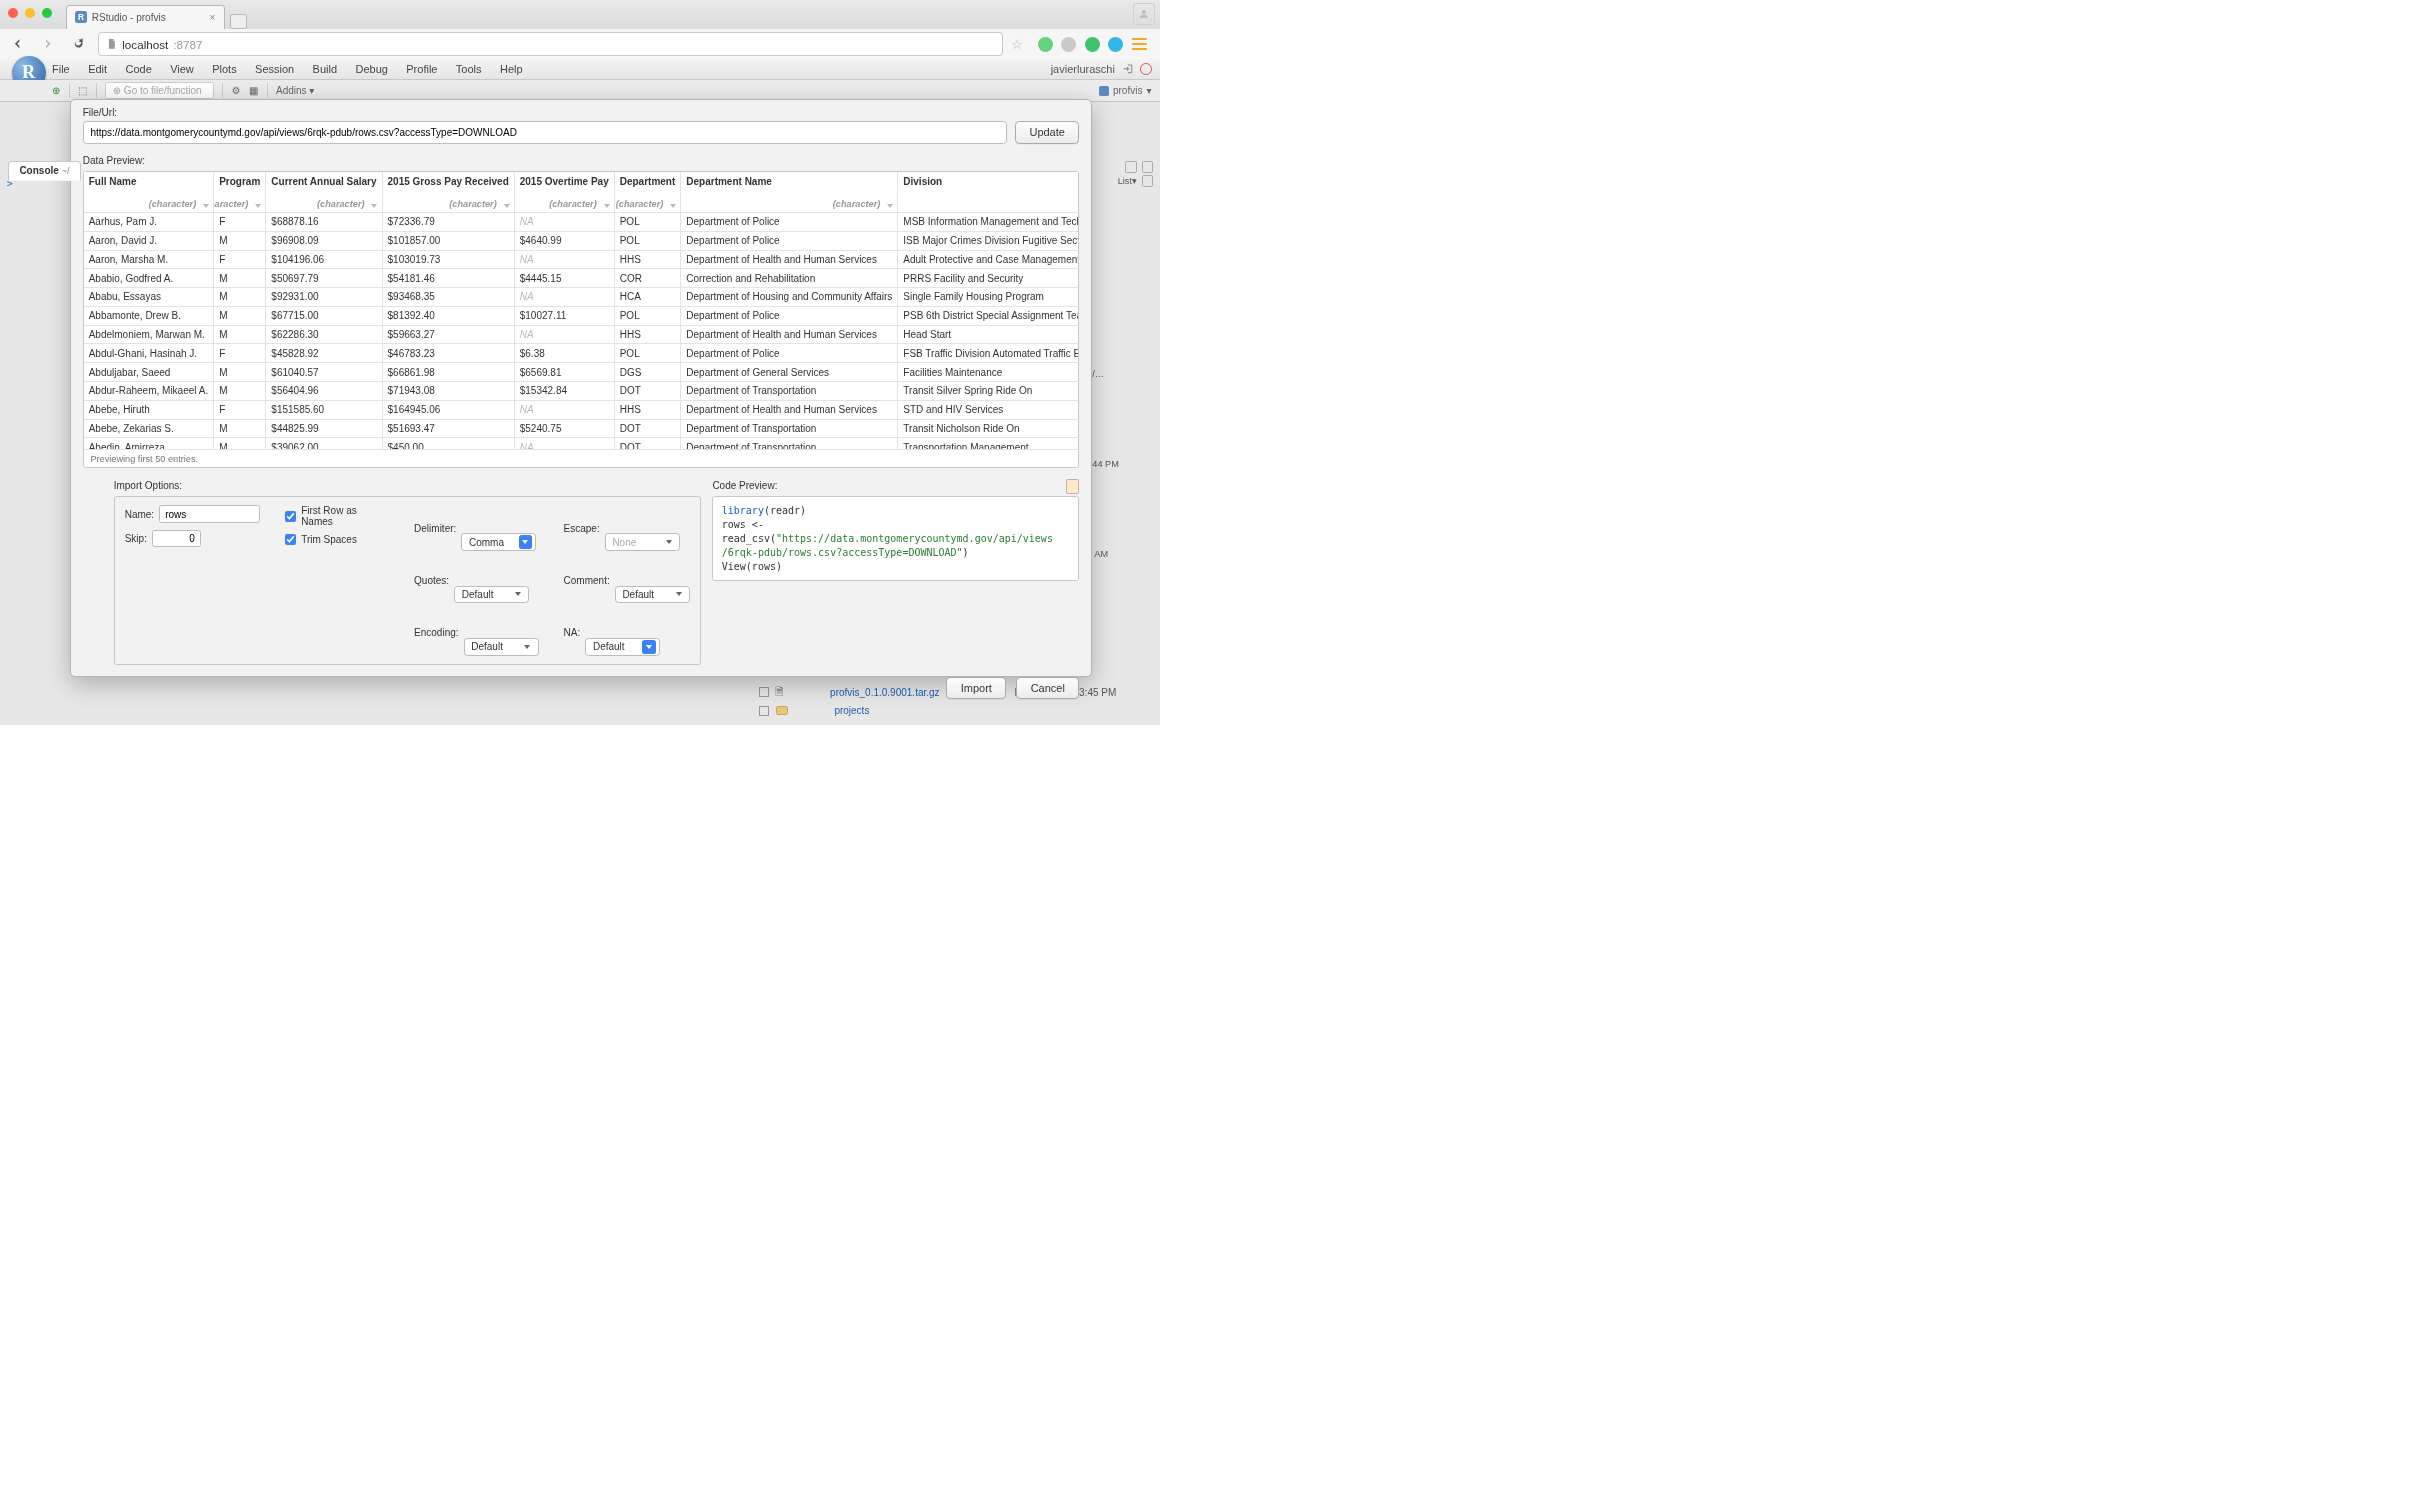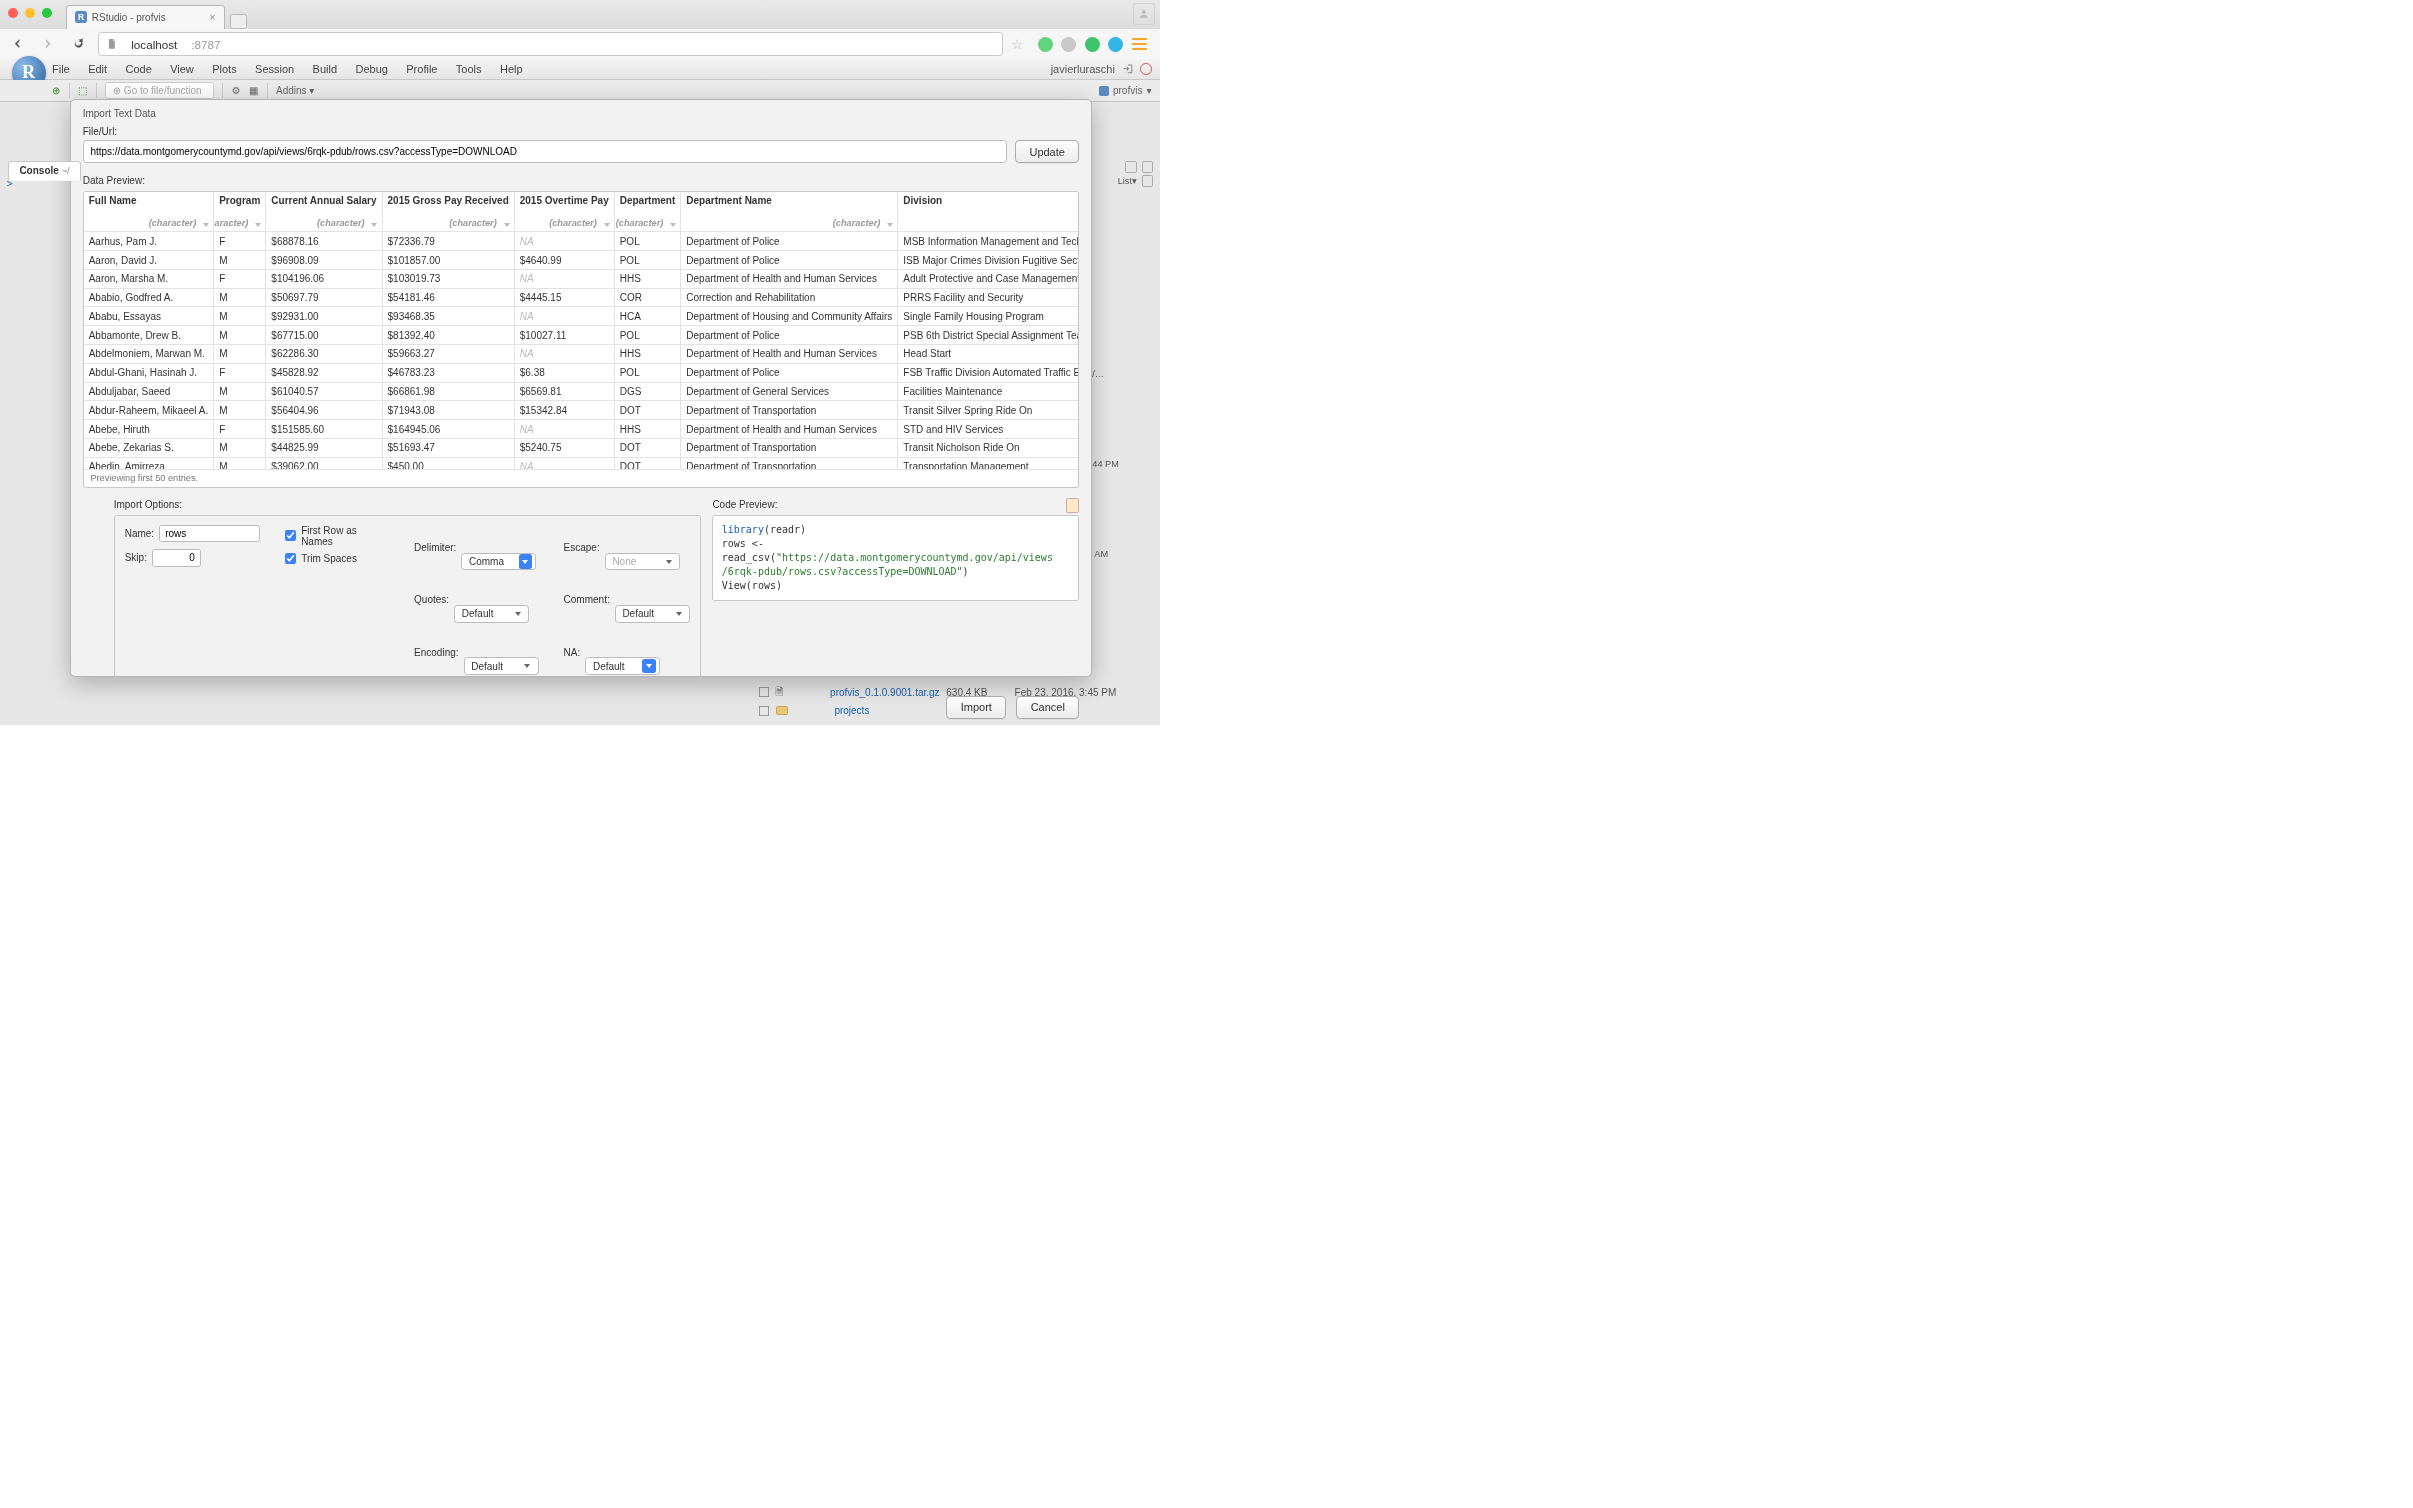--- a/index.html
+++ b/index.html
@@ -48,21 +48,21 @@
   .chrome-addr {
     height: 31px;
     display:flex; align-items:center; padding: 0 6.7px; gap:8.4px;
     background: #f6f6f6;
   }
   .nav-btn { width:22px; height:22px; display:flex;align-items:center;justify-content:center; border-radius:2.5px;}
   .nav-btn svg{ width:13.4px;height:13.4px; fill:#555;}
   .nav-btn.disabled svg{ fill:#b9b9b9;}
   .omnibox {
     flex:1; height:23.5px; background:#fff; border:0.8px solid #c9c9c9; border-radius:3.4px;
-    display:flex; align-items:center; padding:0 6.7px; gap:14px;
+    display:flex; align-items:center; padding:0 6.7px; gap:5px;
     color:#333; font-size:11.7px;
   }
   .omnibox .host{ color:#333;}
   .omnibox .port{ color:#9a9a9a;}
   .right-ext{ display:flex; gap:8.4px; align-items:center; padding:0 6.7px;}
   .ext { width:15px; height:15px; border-radius:50%; }
   .star{ color:#bcbcbc; font-size:13.4px;}
   .profbox{ width:22px;height:22px;border:0.8px solid #d0d0d0;border-radius:2.5px;display:flex;align-items:center;justify-content:center;color:#999;}
   .hamburger{ width:15px; display:flex; flex-direction:column; gap:2.5px;}
   .hamburger span{height:2.5px;background:#f5a623;border-radius:0.8px;}
@@ -334,21 +334,20 @@
       <span class="cb"></span>
       <span class="fld"></span>
       <a>projects</a>
       <span class="size"></span>
       <span class="date"></span>
     </div>
   </div>
 </div>
 
 <div class="modal">
-  <div class="modal-title">Import Text Data</div>
 
   <div class="label">File/Url:</div>
   <div class="form-row" style="margin-top:3.4px;">
     <input class="fileurl-input" value="https://data.montgomerycountymd.gov/api/views/6rqk-pdub/rows.csv?accessType=DOWNLOAD" style="">
     <button class="btn">Update</button>
   </div>
 
   <div class="section-label">Data Preview:</div>
 
   <div class="preview-wrap">

